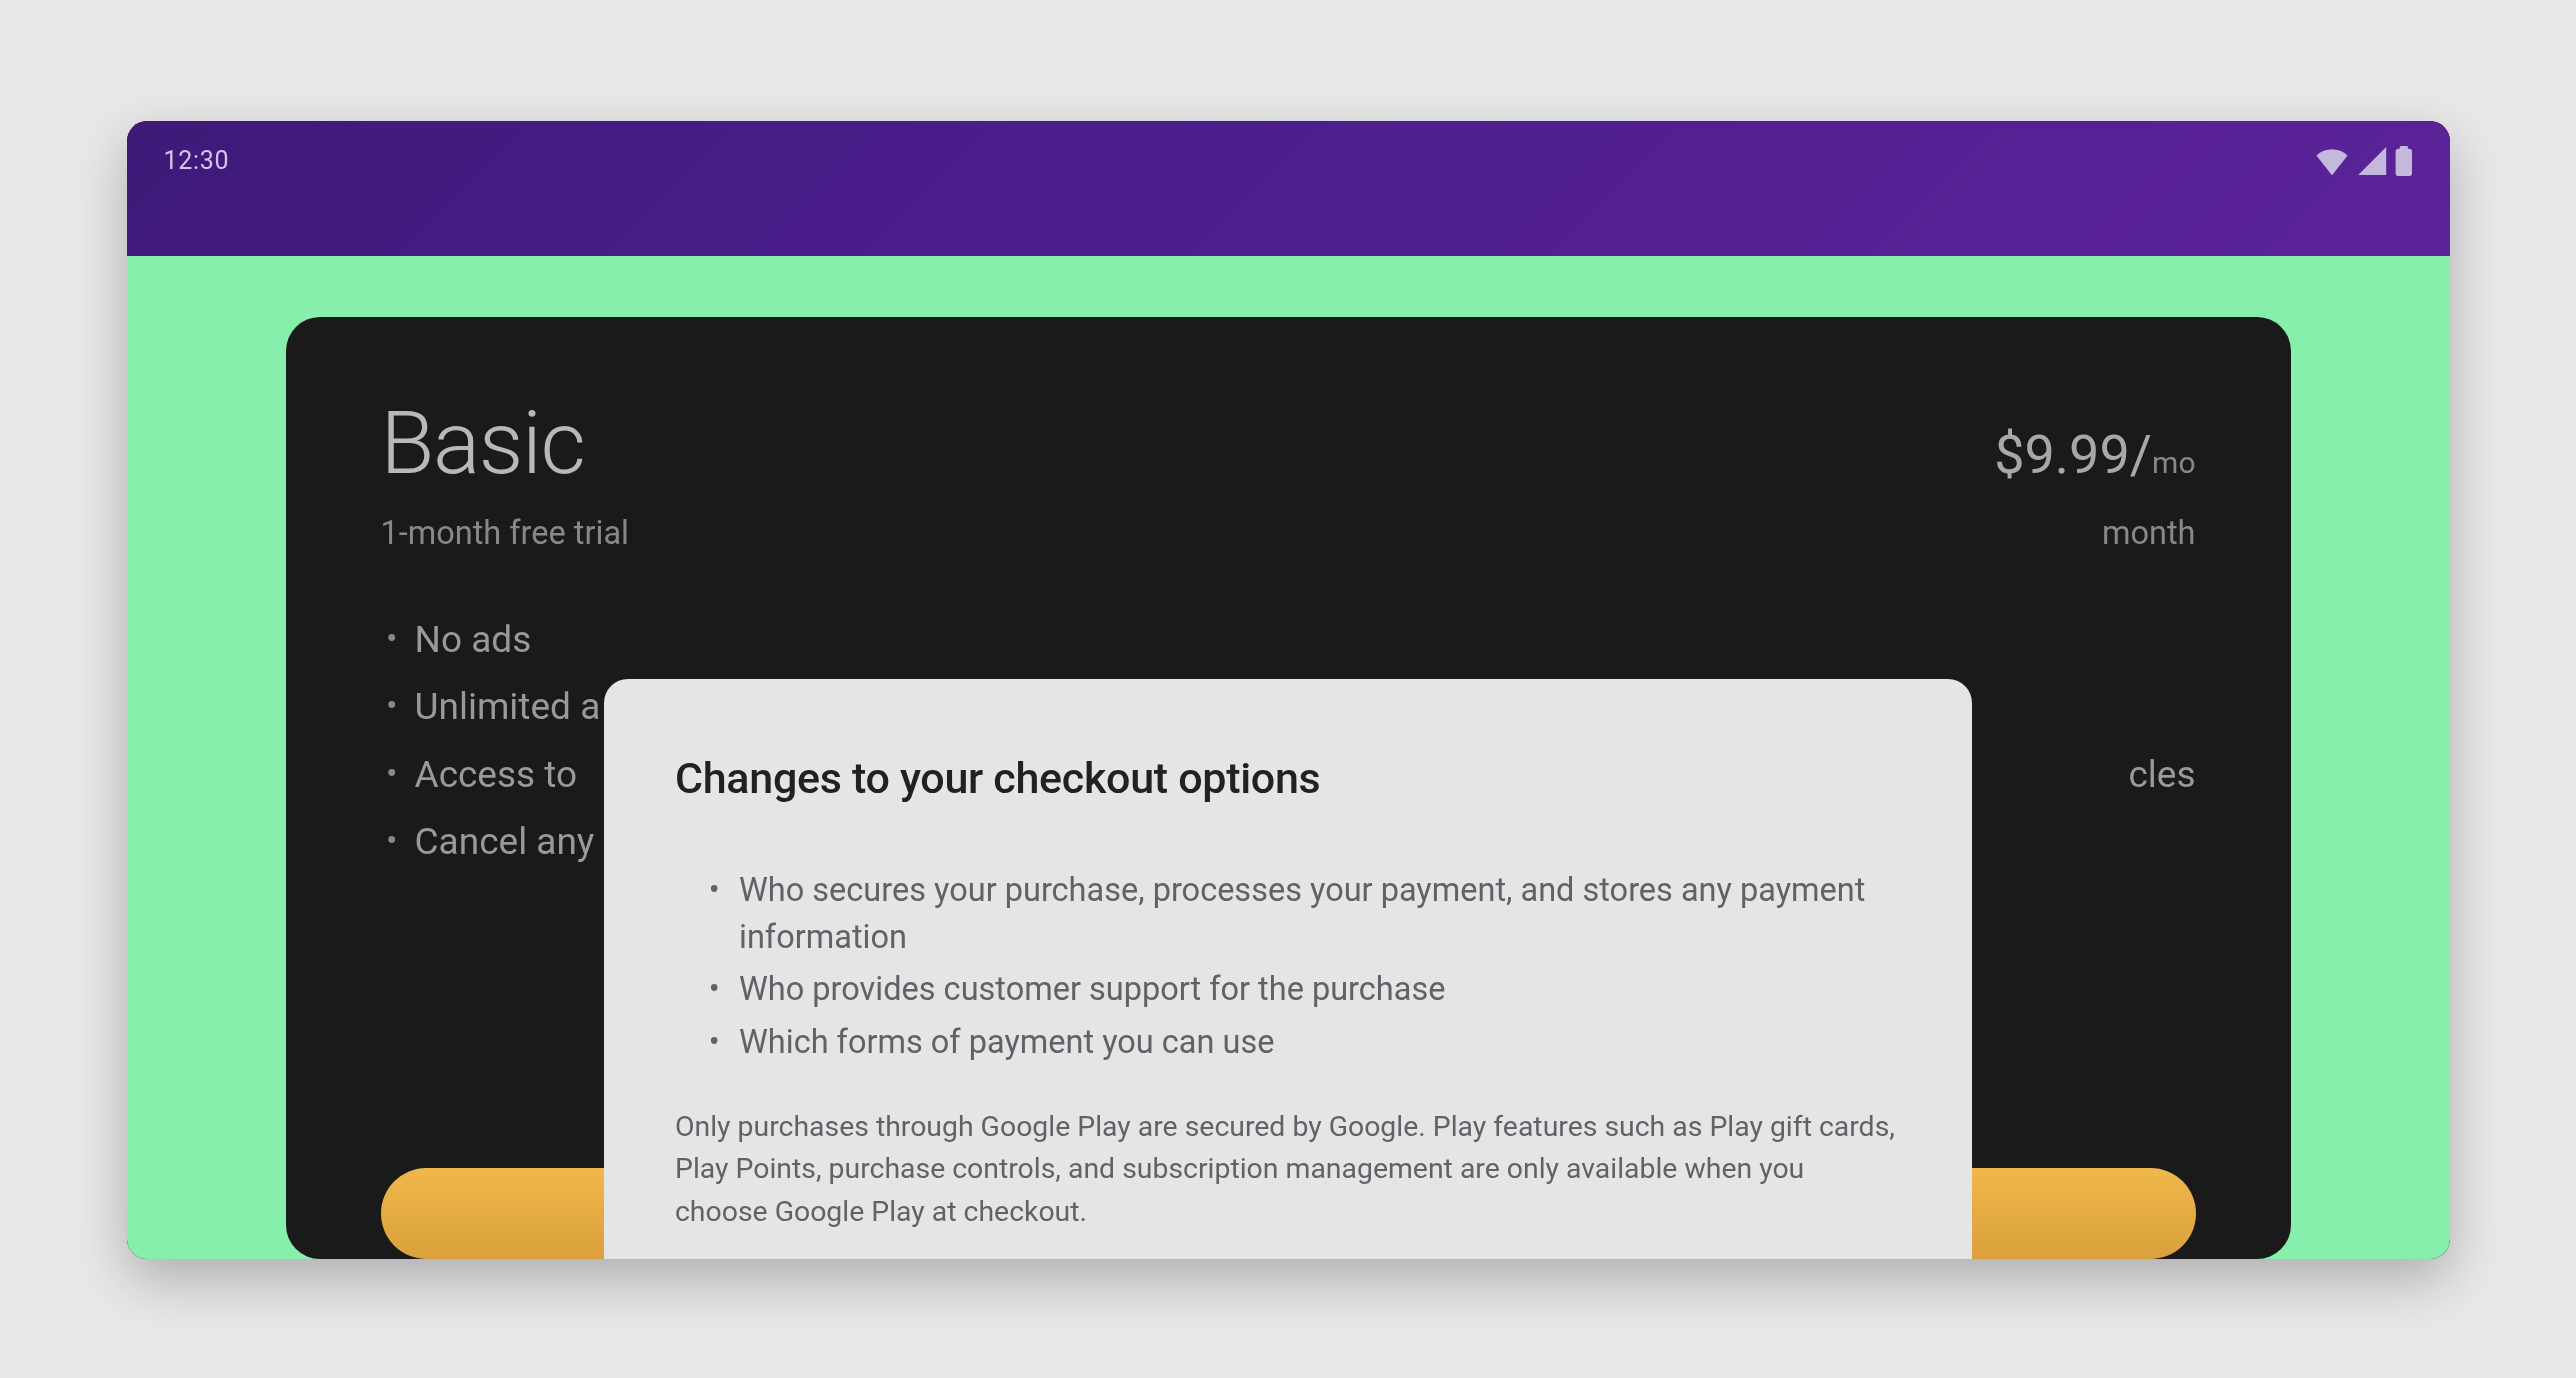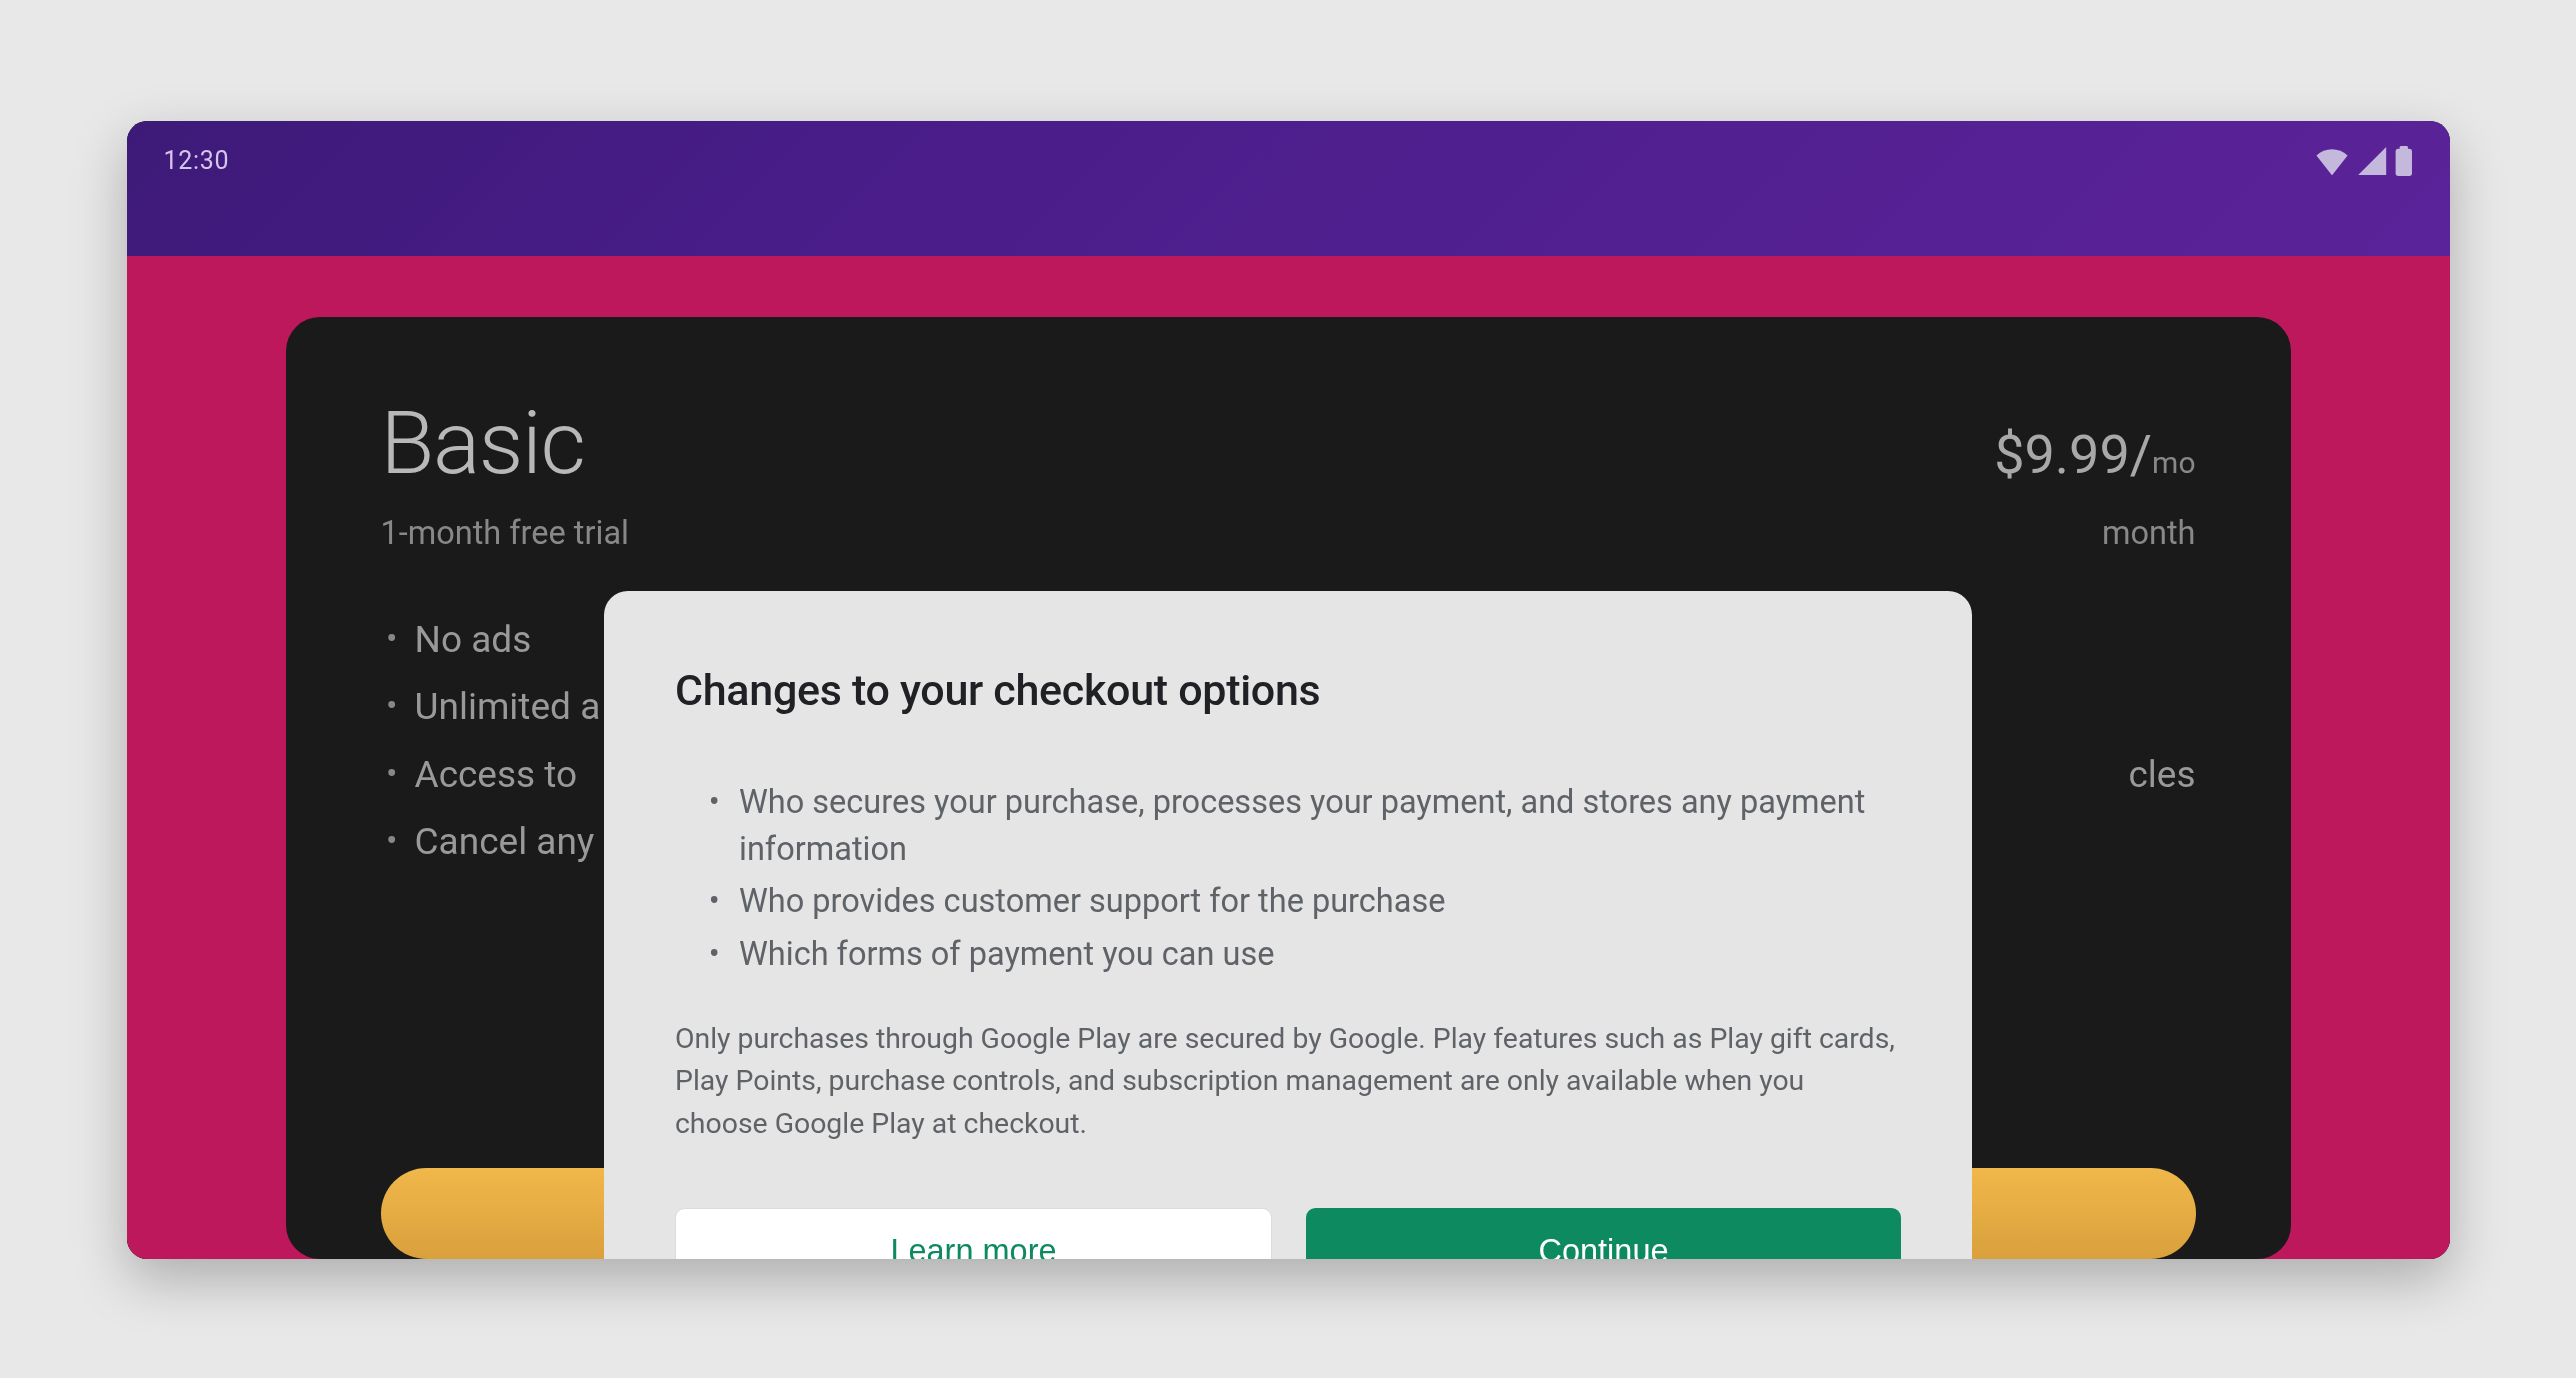--- a/index.html
+++ b/index.html
@@ -48,21 +48,21 @@
     }
     .status-icons svg {
       fill: #c5b8dd;
     }
     .app-content {
       position: absolute;
       top: 135px;
       left: 0;
       right: 0;
       bottom: 0;
-      background: #be185d;
+      background: #86efac;
       padding: 61px 159px 0 159px;
     }
     .plan-card {
       background: #1a1a1a;
       border-radius: 34px;
       padding: 74px 95px 61px 95px;
       height: 100%;
       position: relative;
     }
     .plan-header {
@@ -255,20 +255,16 @@
 
   <div class="modal-overlay">
     <div class="modal">
       <h2 class="modal-title">Changes to your checkout options</h2>
       <ul class="modal-list">
         <li>Who secures your purchase, processes your payment, and stores any payment information</li>
         <li>Who provides customer support for the purchase</li>
         <li>Which forms of payment you can use</li>
       </ul>
       <p class="modal-footnote">Only purchases through Google Play are secured by Google. Play features such as Play gift cards, Play Points, purchase controls, and subscription management are only available when you choose Google Play at checkout.</p>
-      <div class="modal-actions">
-        <button class="btn btn-secondary">Learn more</button>
-        <button class="btn btn-primary">Continue</button>
-      </div>
     </div>
   </div>
 </div>
 
 
 </body></html>

